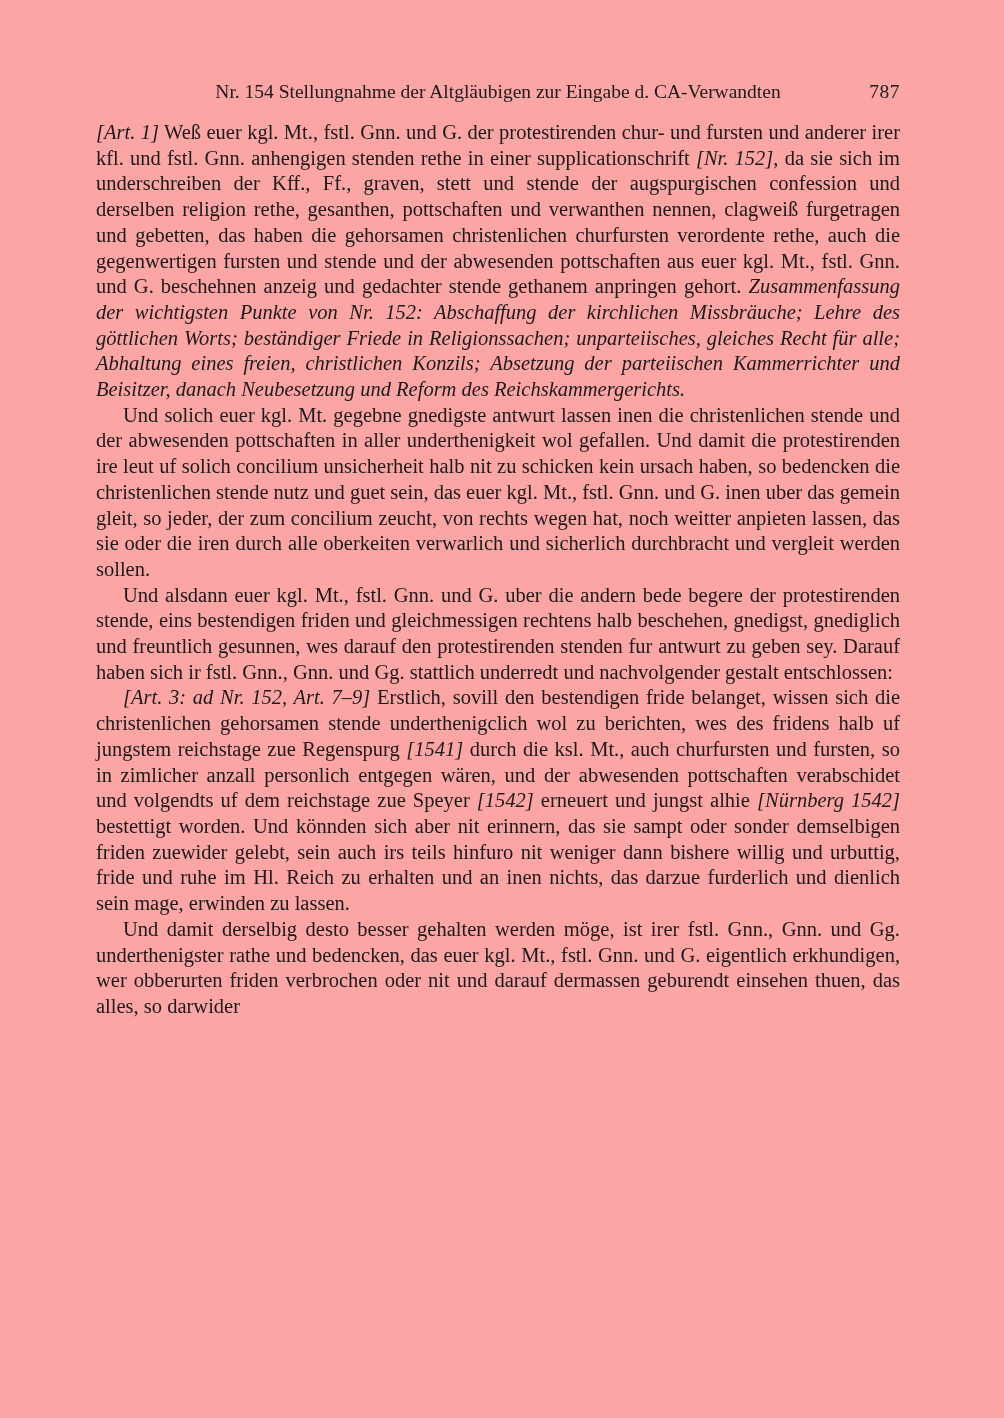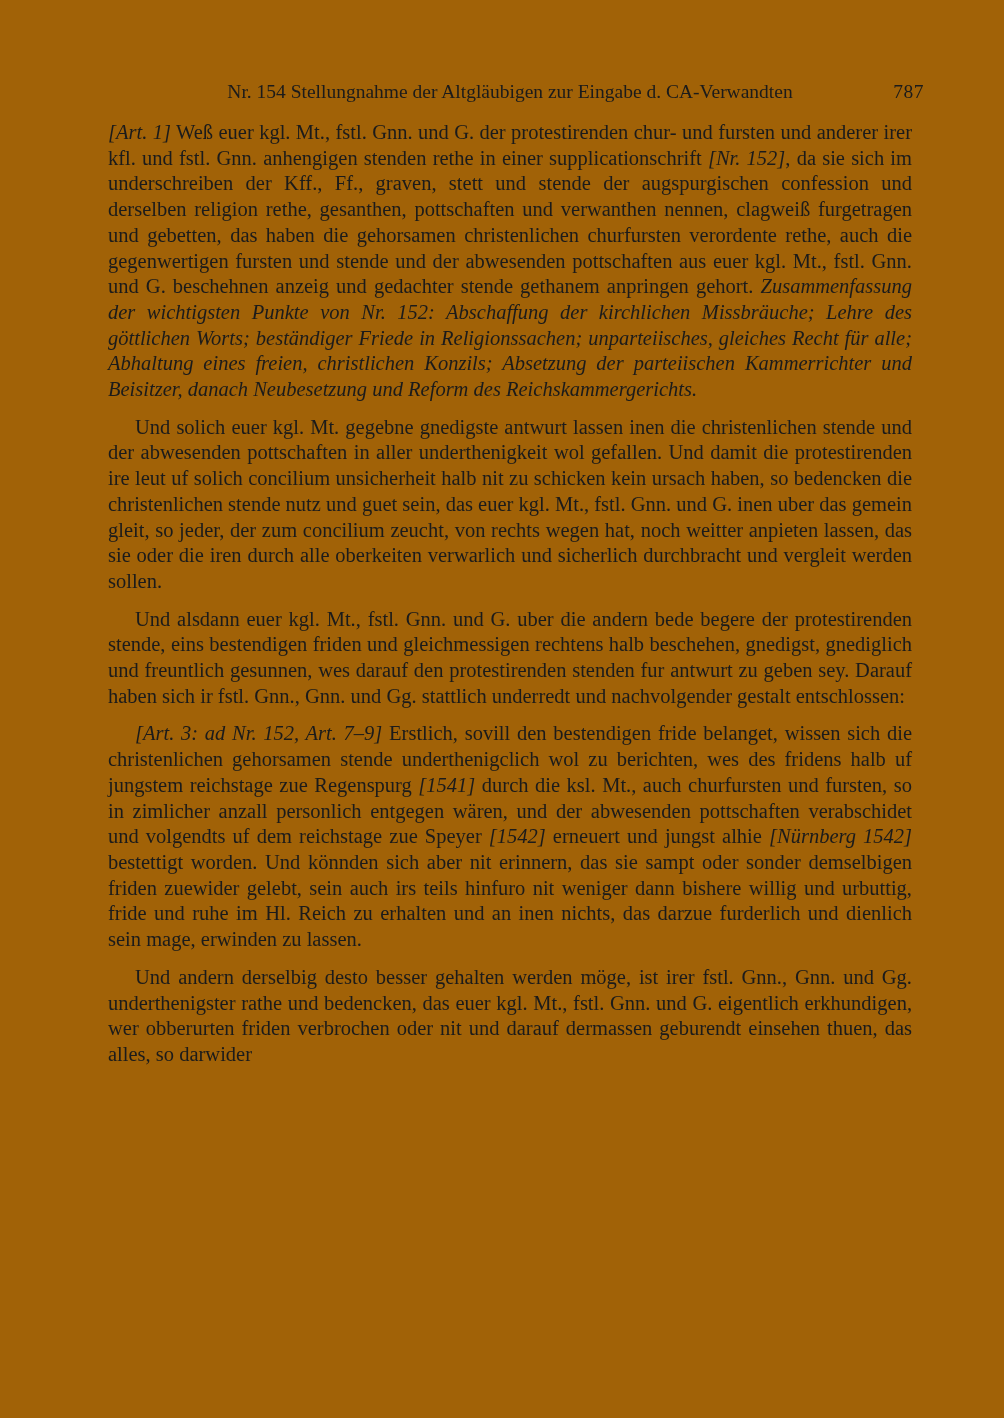--- a/index.html
+++ b/index.html
@@ -5,25 +5,25 @@
   html, body {
     margin: 0;
     padding: 0;
     background: #e8e8e6;
   }
   .page {
     position: relative;
     width: 1004px;
     height: 1418px;
     margin: 0 auto;
-    background: #a16207;
+    background: #fca5a5;
     color: #1b1b1b;
     font-family: "Liberation Serif", "DejaVu Serif", serif;
     box-sizing: border-box;
-    padding: 80px 80px 60px 96px;
+    padding: 80px 104px 60px 96px;
   }
   .page-header {
     position: relative;
     width: 100%;
     font-size: 19.5px;
     line-height: 24px;
     margin-bottom: 16px;
     text-align: center;
     white-space: nowrap;
   }
@@ -36,21 +36,21 @@
     top: 0;
     letter-spacing: 0.5px;
   }
   .text-block {
     font-size: 20.5px;
     line-height: 25.7px;
     text-align: justify;
     text-justify: inter-word;
   }
   p.para {
-    margin: 12px;
+    margin: 0;
     padding: 0;
   }
   p.para.indent {
     text-indent: 27px;
   }
   .it { font-style: italic; }
   .rm { font-style: normal; }
 </style>
 </head>
 <body>
@@ -58,15 +58,15 @@
 <div class="page">
   <header class="page-header">
     <span class="header-title">Nr. 154 Stellungnahme der Altgläubigen zur Eingabe d.  CA-Verwandten</span>
     <span class="page-number">787</span>
   </header>
   <main class="text-block">
       <p class="para"><span class="it">[Art. 1]</span><span class="rm"> Weß euer kgl. Mt., fstl. Gnn. und G. der protestirenden chur- und fursten und anderer irer kfl. und fstl. Gnn. anhengigen stenden rethe in einer supplicationschrift </span><span class="it">[Nr. 152]</span><span class="rm">, da sie sich im underschreiben der Kff., Ff., graven, stett und stende der augspurgischen confession und derselben religion rethe, gesanthen, pottschaften und verwanthen nennen, clagweiß furgetragen und gebetten, das haben die gehorsamen christenlichen churfursten verordente rethe, auch die gegenwertigen fursten und stende und der abwesenden pottschaften aus euer kgl. Mt., fstl. Gnn. und G. beschehnen anzeig und gedachter stende gethanem anpringen gehort. </span><span class="it">Zusammenfassung der wichtigsten Punkte von Nr. 152: Abschaffung der kirchlichen Missbräuche; Lehre des göttlichen Worts; beständiger Friede in Religionssachen; unparteiisches, gleiches Recht für alle; Abhaltung eines freien, christlichen Konzils; Absetzung der parteiischen Kammerrichter und Beisitzer, danach Neubesetzung und Reform des Reichskammergerichts.</span></p>
       <p class="para indent"><span class="rm">Und solich euer kgl. Mt. gegebne gnedigste antwurt lassen inen die christenlichen stende und der abwesenden pottschaften in aller underthenigkeit wol gefallen. Und damit die protestirenden ire leut uf solich concilium unsicherheit halb nit zu schicken kein ursach haben, so bedencken die christenlichen stende nutz und guet sein, das euer kgl. Mt., fstl. Gnn. und G. inen uber das gemein gleit, so jeder, der zum concilium zeucht, von rechts wegen hat, noch weitter anpieten lassen, das sie oder die iren durch alle oberkeiten verwarlich und sicherlich durchbracht und vergleit werden sollen.</span></p>
       <p class="para indent"><span class="rm">Und alsdann euer kgl. Mt., fstl. Gnn. und G. uber die andern bede begere der protestirenden stende, eins bestendigen friden und gleichmessigen rechtens halb beschehen, gnedigst, gnediglich und freuntlich gesunnen, wes darauf den protestirenden stenden fur antwurt zu geben sey. Darauf haben sich ir fstl. Gnn., Gnn. und Gg. stattlich underredt und nachvolgender gestalt entschlossen:</span></p>
       <p class="para indent"><span class="it">[Art. 3: ad Nr. 152, Art. 7–9]</span><span class="rm"> Erstlich, sovill den bestendigen fride belanget, wissen sich die christenlichen gehorsamen stende underthenigclich wol zu berichten, wes des fridens halb uf jungstem reichstage zue Regenspurg </span><span class="it">[1541]</span><span class="rm"> durch die ksl. Mt., auch churfursten und fursten, so in zimlicher anzall personlich entgegen wären, und der abwesenden pottschaften verabschidet und volgendts uf dem reichstage zue Speyer </span><span class="it">[1542]</span><span class="rm"> erneuert und jungst alhie </span><span class="it">[Nürnberg 1542]</span><span class="rm"> bestettigt worden. Und könnden sich aber nit erinnern, das sie sampt oder sonder demselbigen friden zuewider gelebt, sein auch irs teils hinfuro nit weniger dann bishere willig und urbuttig, fride und ruhe im Hl. Reich zu erhalten und an inen nichts, das darzue furderlich und dienlich sein mage, erwinden zu lassen.</span></p>
-      <p class="para indent"><span class="rm">Und andern derselbig desto besser gehalten werden möge, ist irer fstl. Gnn., Gnn. und Gg. underthenigster rathe und bedencken, das euer kgl. Mt., fstl. Gnn. und G. eigentlich erkhundigen, wer obberurten friden verbrochen oder nit und darauf dermassen geburendt einsehen thuen, das alles, so darwider</span></p>
+      <p class="para indent"><span class="rm">Und damit derselbig desto besser gehalten werden möge, ist irer fstl. Gnn., Gnn. und Gg. underthenigster rathe und bedencken, das euer kgl. Mt., fstl. Gnn. und G. eigentlich erkhundigen, wer obberurten friden verbrochen oder nit und darauf dermassen geburendt einsehen thuen, das alles, so darwider</span></p>
     </main>
 </div>
 
 </body></html>

